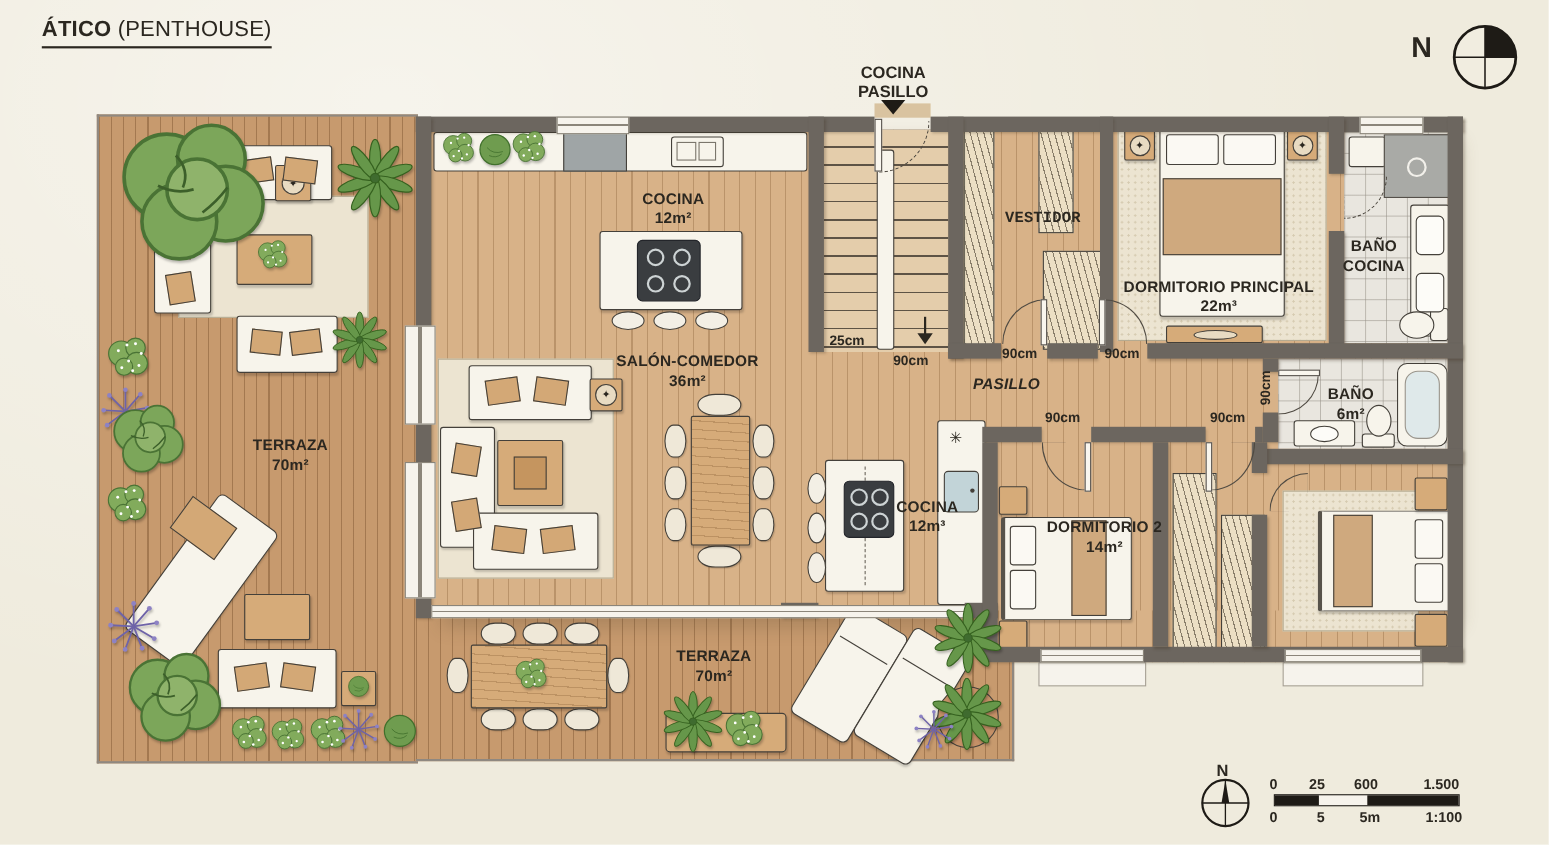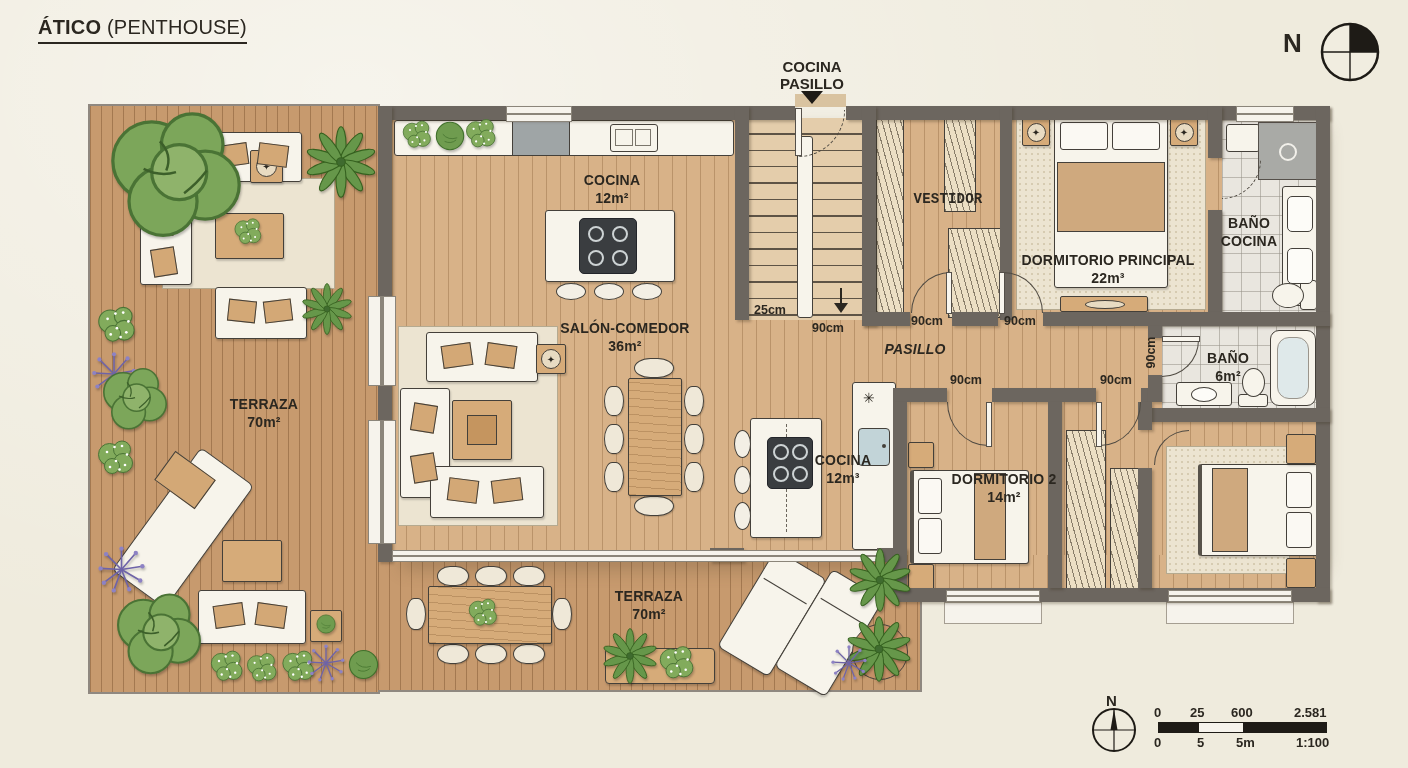--- a/index.html
+++ b/index.html
@@ -506,19 +506,19 @@
     <path d="M24 3 L24 45 M3 24 L45 24" stroke="#1e1b16" stroke-width="1.2"></path>
     <polygon points="20.5,24 27.5,24 24,3" fill="#1e1b16"></polygon>
   </svg>
   <div class="abs" style="left:1158px;top:722px;width:167px;height:9px;border:1px solid #1e1b16;background:#f6f3ec;z-index:70;">
     <div style="position:absolute;left:0;top:0;width:40px;height:100%;background:#1e1b16;"></div>
     <div style="position:absolute;left:84px;top:0;width:83px;height:100%;background:#1e1b16;"></div>
   </div>
   <div class="legend-lab" style="left:1154px;top:705px;">0</div>
   <div class="legend-lab" style="left:1190px;top:705px;">25</div>
   <div class="legend-lab" style="left:1231px;top:705px;">600</div>
-  <div class="legend-lab" style="left:1294px;top:705px;">2.581</div>
+  <div class="legend-lab" style="left:1294px;top:705px;">1.500</div>
   <div class="legend-lab" style="left:1154px;top:735px;">0</div>
   <div class="legend-lab" style="left:1197px;top:735px;">5</div>
   <div class="legend-lab" style="left:1236px;top:735px;">5m</div>
   <div class="legend-lab" style="left:1296px;top:735px;">1:100</div>
 
 </div>
 
 </body></html>

